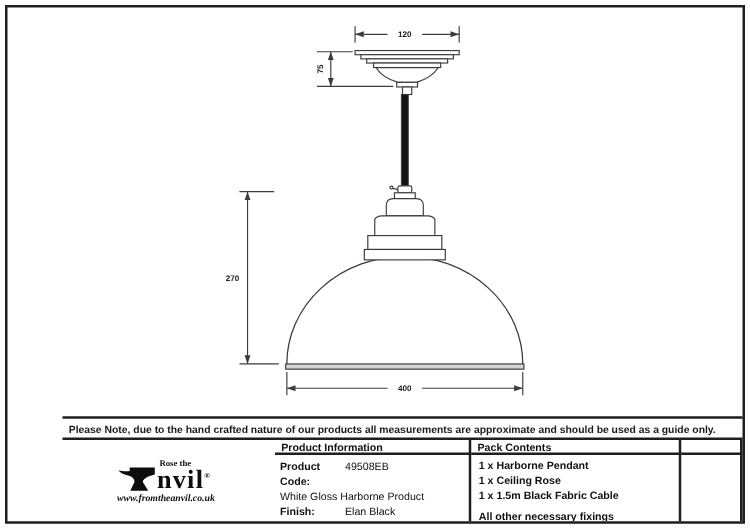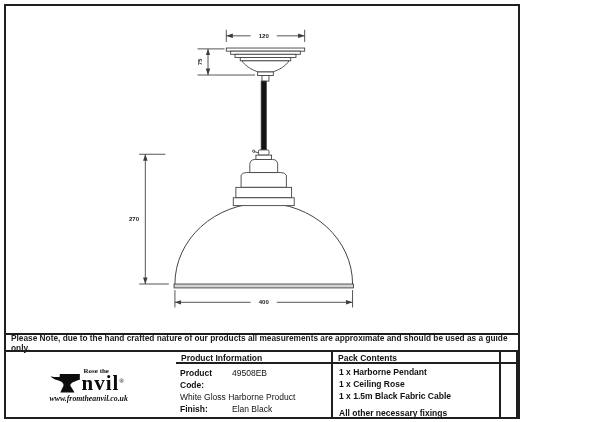--- a/index.html
+++ b/index.html
@@ -1,20 +1,20 @@
 <!DOCTYPE html>
 <html><head>
 <meta charset="utf-8">
 <style>
   * { margin:0; padding:0; box-sizing:border-box; }
   html,body { width:600px; height:422px; background:#fff; font-family:"Liberation Sans", sans-serif; }
   .page { position:relative; width:600px; height:422px; background:#fff; overflow:hidden; }
   .frame {
-    position:absolute; left:4px; top:4px; width:516px; height:415px;
-    border:2px solid #1f1f1f; display:flex; flex-direction:column; background:#fff;
+    position:absolute; left:4px; top:4px; width:592px; height:415px;
+    border:2px solid #1f1f1f; display:flex; flex-direction:column; background:#fff;padding-left:44px;
   }
   .drawing { flex:1; position:relative; }
   .drawing svg { display:block; width:100%; height:100%; }
 
   .notebar {
     height:17px; border-top:2px solid #1f1f1f; display:flex; align-items:center;
     padding-left:5px; font-size:8.3px; font-weight:700; color:#1a1a1a; letter-spacing:0;
   }
 
   .table {

